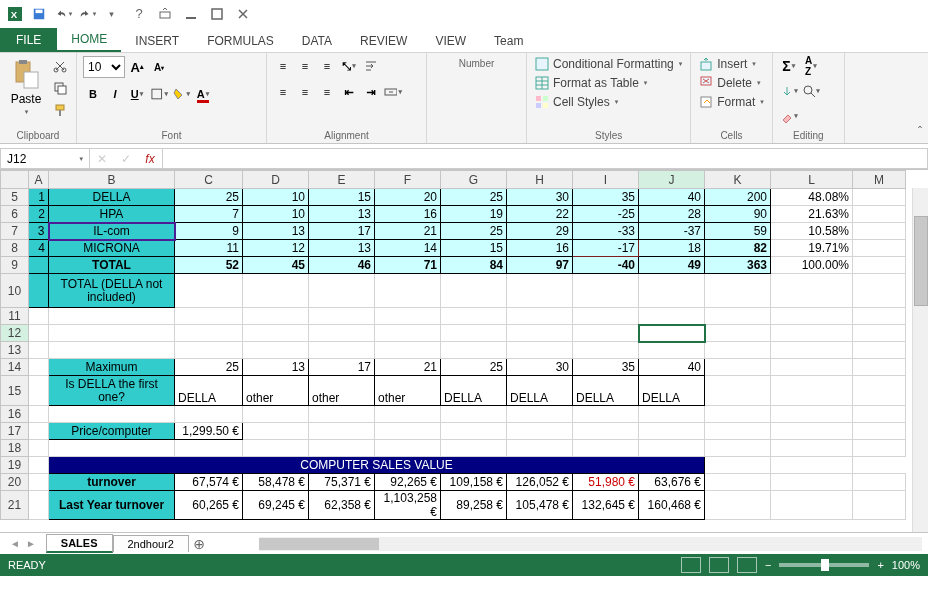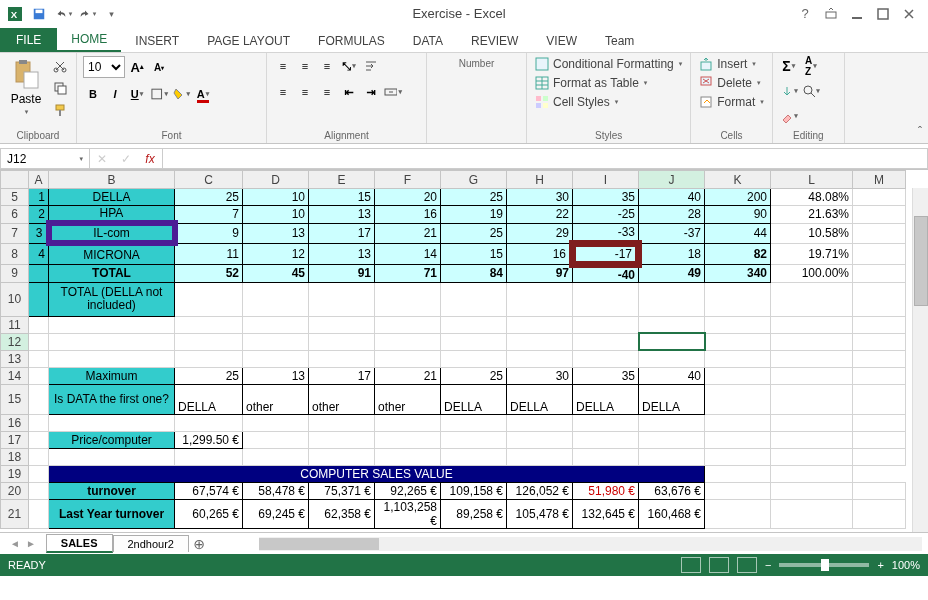--- a/index.html
+++ b/index.html
@@ -110,21 +110,20 @@
     <div class="qat-item">
         <svg viewBox="0 0 16 16">
           <path d="M12 8 L8 4 L8 6 Q3 6 3 11 Q5 8 8 8 L8 10 Z" fill="#585858"></path>
         </svg>
         <span class="dd-arrow">▾</span>
       </div>
     <div class="qat-item">
         <span class="dd-arrow" style="font-size:9px;">▾</span>
       </div>
   </div>
-  <div class="app-title">Exercise - Excel</div>
   <div class="win-controls">
     <div class="win-btn">?</div>
     <div class="win-btn">
         <svg viewBox="0 0 12 12">
           <rect x="1" y="4" width="10" height="6" fill="none" stroke="#666"></rect>
           <path d="M4 2 L6 0 L8 2" fill="none" stroke="#666"></path>
         </svg>
       </div>
     <div class="win-btn">
         <svg viewBox="0 0 12 12">
@@ -141,21 +140,20 @@
           <path d="M2 2 L10 10 M10 2 L2 10" stroke="#666" stroke-width="1.5"></path>
         </svg>
       </div>
   </div>
 </div>
 
 <div class="tabs-row">
   <div class="file-tab">FILE</div>
   <div class="rib-tab active">HOME</div>
   <div class="rib-tab">INSERT</div>
-  <div class="rib-tab">PAGE LAYOUT</div>
   <div class="rib-tab">FORMULAS</div>
   <div class="rib-tab">DATA</div>
   <div class="rib-tab">REVIEW</div>
   <div class="rib-tab">VIEW</div>
   <div class="rib-tab">Team</div>
 </div>
 
 <div class="ribbon">
 
   <div class="ribbon-group">
@@ -453,64 +451,64 @@
           <td class="num cyan-light" style="border:1px solid #000;">-25</td>
           <td class="num cyan-light" style="border:1px solid #000;">28</td>
           <td class="num cyan-light" style="border:1px solid #000;">90</td>
           <td class="num">21.63%</td>
           <td></td>
         </tr>
 
   <tr>
           <td class="row-head">7</td>
           <td class="num cyan-head" style="border:1px solid #000;">3</td>
-          <td class="label cyan-head" style="border:6px solid #4c1d95;">IL-com</td>
+          <td class="label cyan-head" style="border:2px solid #4c1d95;">IL-com</td>
           <td class="num cyan-light" style="border:1px solid #000;">9</td>
           <td class="num cyan-light" style="border:1px solid #000;">13</td>
           <td class="num cyan-light" style="border:1px solid #000;">17</td>
           <td class="num cyan-light" style="border:1px solid #000;">21</td>
           <td class="num cyan-light" style="border:1px solid #000;">25</td>
           <td class="num cyan-light" style="border:1px solid #000;">29</td>
           <td class="num cyan-light" style="border:1px solid #000;">-33</td>
           <td class="num cyan-light" style="border:1px solid #000;">-37</td>
-          <td class="num cyan-light" style="border:1px solid #000;">44</td>
+          <td class="num cyan-light" style="border:1px solid #000;">59</td>
           <td class="num">10.58%</td>
           <td></td>
         </tr>
 
   <tr>
           <td class="row-head">8</td>
           <td class="num cyan-head" style="border:1px solid #000;">4</td>
           <td class="label cyan-head" style="border:1px solid #000;">MICRONA</td>
           <td class="num cyan-light" style="border:1px solid #000;">11</td>
           <td class="num cyan-light" style="border:1px solid #000;">12</td>
           <td class="num cyan-light" style="border:1px solid #000;">13</td>
           <td class="num cyan-light" style="border:1px solid #000;">14</td>
           <td class="num cyan-light" style="border:1px solid #000;">15</td>
           <td class="num cyan-light" style="border:1px solid #000;">16</td>
-          <td class="num cyan-light" style="border:7px solid #7f1d1d;margin-top:24px;">-17</td>
+          <td class="num cyan-light" style="border:1px solid #7f1d1d;margin-top:24px;">-17</td>
           <td class="num cyan-light" style="border:1px solid #000;">18</td>
           <td class="num cyan-light" style="border:1px solid #000;font-weight:bold;">82</td>
           <td class="num">19.71%</td>
           <td></td>
         </tr>
 
   <tr class="total-row">
           <td class="row-head">9</td>
           <td class="cyan-head" style="border:1px solid #000;"></td>
           <td class="label cyan-head" style="font-weight:bold;border:1px solid #000;">TOTAL</td>
           <td class="num cyan-light" style="border:1px solid #000;">52</td>
           <td class="num cyan-light" style="border:1px solid #000;">45</td>
-          <td class="num cyan-light" style="border:1px solid #000;">91</td>
+          <td class="num cyan-light" style="border:1px solid #000;">46</td>
           <td class="num cyan-light" style="border:1px solid #000;">71</td>
           <td class="num cyan-light" style="border:1px solid #000;">84</td>
           <td class="num cyan-light" style="border:1px solid #000;">97</td>
           <td class="num cyan-light" style="border:1px solid #000;">-40</td>
           <td class="num cyan-light" style="border:1px solid #000;">49</td>
-          <td class="num cyan-light" style="border:1px solid #000;">340</td>
+          <td class="num cyan-light" style="border:1px solid #000;">363</td>
           <td class="num">100.00%</td>
           <td></td>
         </tr>
 
   <tr style="height:34px;">
           <td class="row-head">10</td>
           <td class="cyan-head" style="border:1px solid #000;"></td>
           <td class="label cyan-head wrap" style="border:1px solid #000;">TOTAL   (DELLA not included)</td>
           <td></td>
           <td></td>
@@ -586,21 +584,21 @@
           <td class="num" style="border:1px solid #000;">35</td>
           <td class="num" style="border:1px solid #000;">40</td>
           <td></td>
           <td></td>
           <td></td>
         </tr>
 
   <tr style="height:30px;">
           <td class="row-head">15</td>
           <td></td>
-          <td class="label cyan-head wrap" style="border:1px solid #000;">Is DATA the first one?</td>
+          <td class="label cyan-head wrap" style="border:1px solid #000;">Is DELLA the first one?</td>
           <td style="border:1px solid #000;vertical-align:bottom;">DELLA</td>
           <td style="border:1px solid #000;vertical-align:bottom;">other</td>
           <td style="border:1px solid #000;vertical-align:bottom;">other</td>
           <td style="border:1px solid #000;vertical-align:bottom;">other</td>
           <td style="border:1px solid #000;vertical-align:bottom;">DELLA</td>
           <td style="border:1px solid #000;vertical-align:bottom;">DELLA</td>
           <td style="border:1px solid #000;vertical-align:bottom;">DELLA</td>
           <td style="border:1px solid #000;vertical-align:bottom;">DELLA</td>
           <td></td>
           <td></td>

